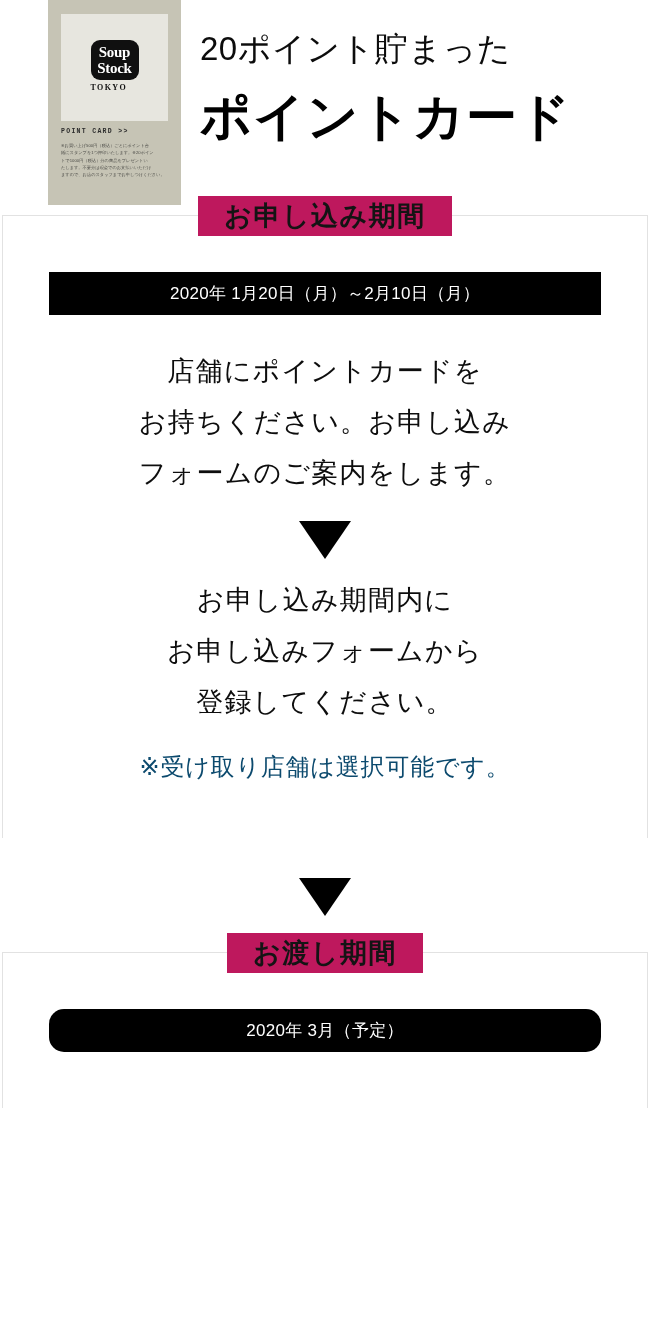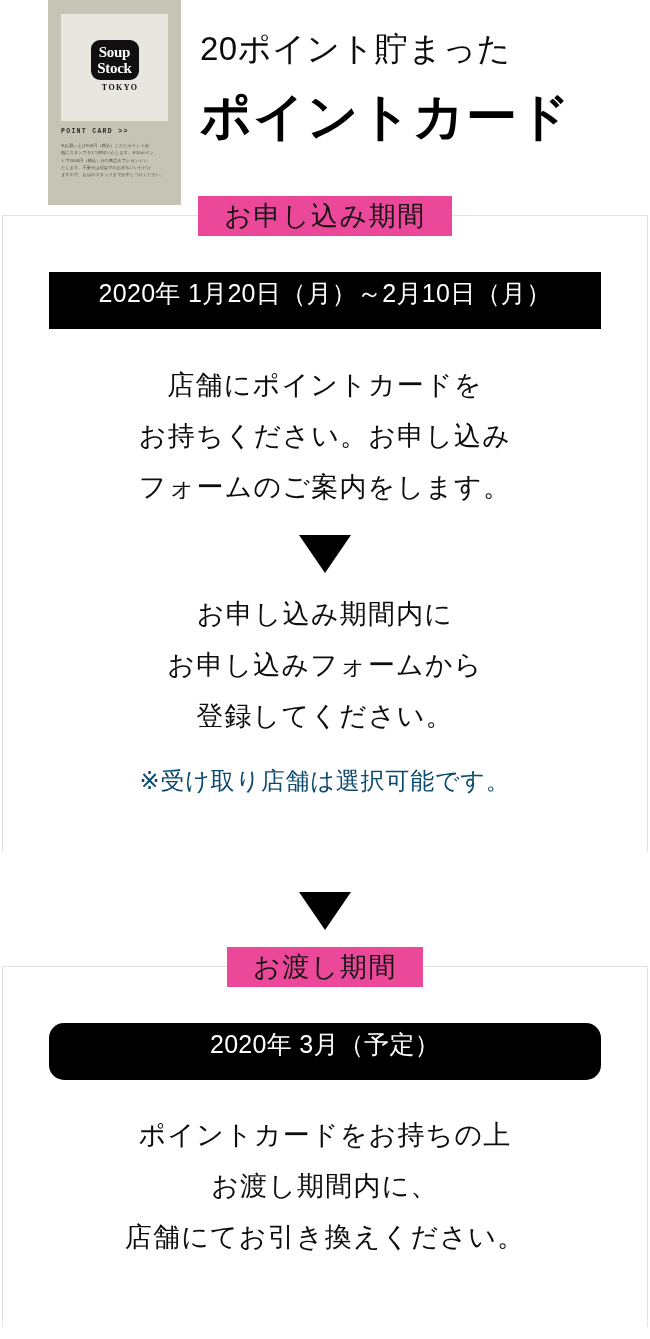--- a/index.html
+++ b/index.html
@@ -88,21 +88,21 @@
     letter-spacing: -0.3px;
   }
   .logo-mark span.l2 { margin-top: 1px; }
   .logo-tokyo {
     margin-top: 3px;
     font-family: "Liberation Serif", "DejaVu Serif", serif;
     font-weight: 700;
     font-size: 8px;
     letter-spacing: 1.4px;
     color: #111111;
-    text-align: right;
+    text-align: left;
   }
 
   .card-caption {
     position: absolute;
     left: 13px;
     top: 128px;
     width: 108px;
   }
   .card-caption-title {
     font-family: "Liberation Mono", "DejaVu Sans Mono", monospace;
@@ -163,36 +163,37 @@
   .section-legend {
     position: absolute;
     top: -20px;
     left: 0;
     right: 0;
     text-align: center;
     pointer-events: none;
   }
   .section-legend span {
     display: inline-block;
-    background: #ec4899;
+    background: #be185d;
     padding: 0 26px;
     font-size: 27px;
     line-height: 40px;
     letter-spacing: 1.5px;
     color: #141414;
+    font-weight: bold;
   }
 
   .black-bar {
     margin: 56px 46px 0 46px;
     background: #000000;
     color: #ffffff;
     text-align: center;
-    font-size: 25px;
+    font-size: 17px;
     line-height: 43px;
-    height: 57px;
+    height: 43px;
     letter-spacing: 0.3px;
     white-space: nowrap;
   }
   .black-bar.narrow {
     margin-left: 46px;
     margin-right: 46px;
     border-radius: 15px;
   }
 
   .para {
@@ -298,22 +299,17 @@
 
   <div class="arrow arrow-between"></div>
 
   <div class="section">
     <div class="section-legend">
       <span>お渡し期間</span>
     </div>
 
     <div class="black-bar narrow">2020年 3月（予定）</div>
 
-    <p class="para para-3">
-      <span class="pline">ポイントカードをお持ちの上</span>
-      <span class="pline">お渡し期間内に、</span>
-      <span class="pline">店舗にてお引き換えください。</span>
-    </p>
 
     <div class="section2-pad-bottom"></div>
   </div>
 
 </div>
 
 </body></html>

